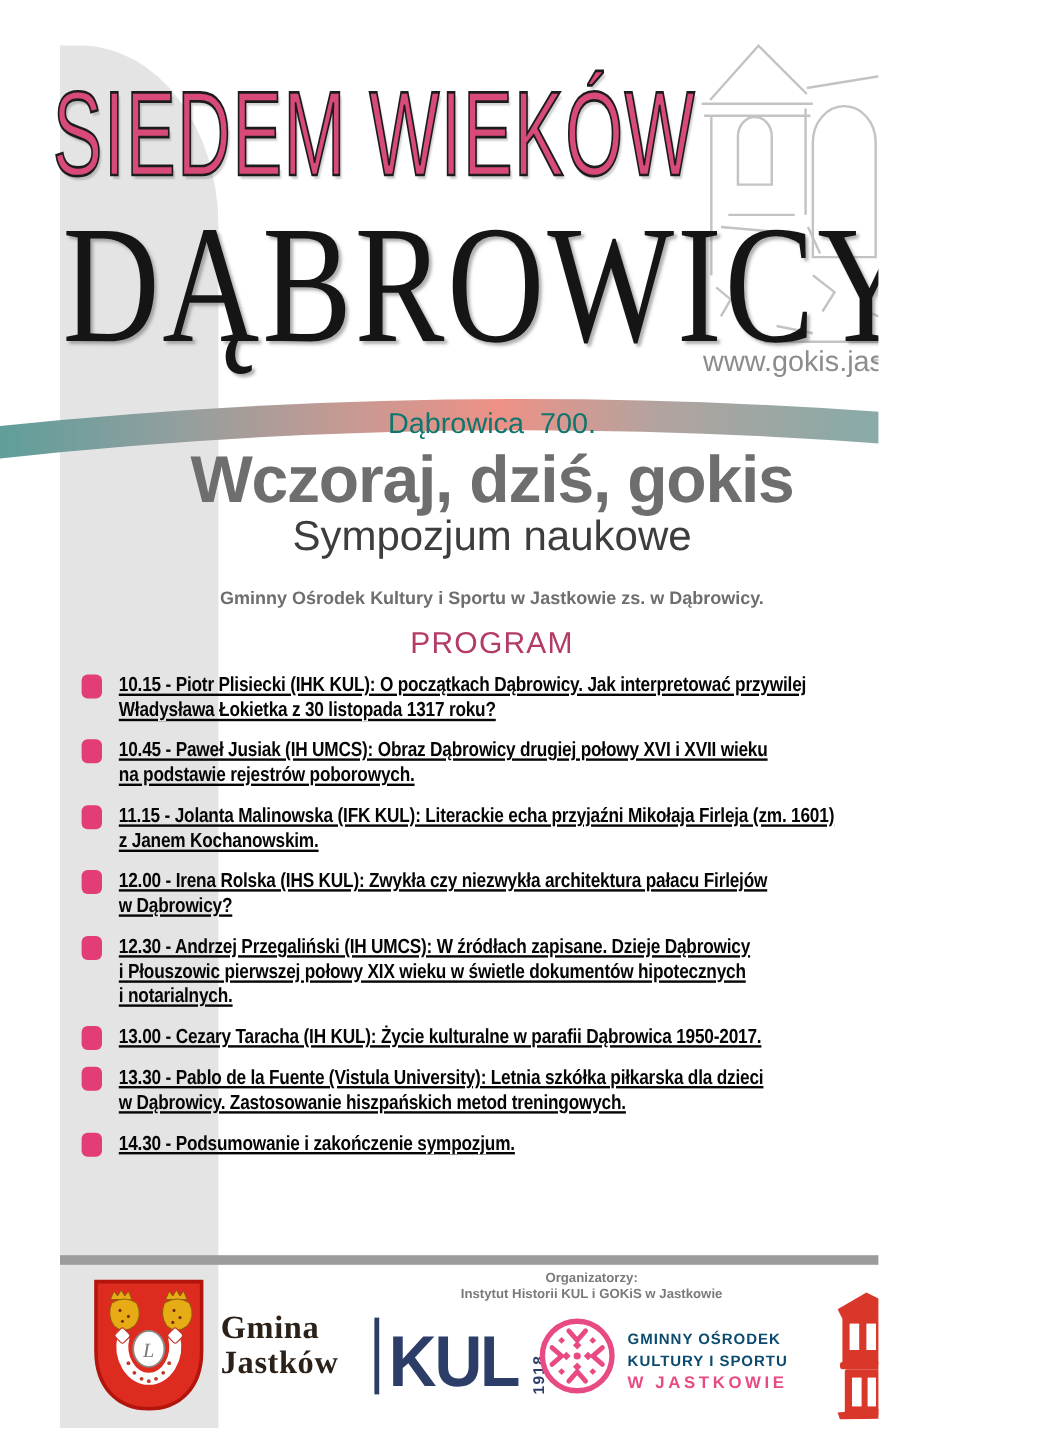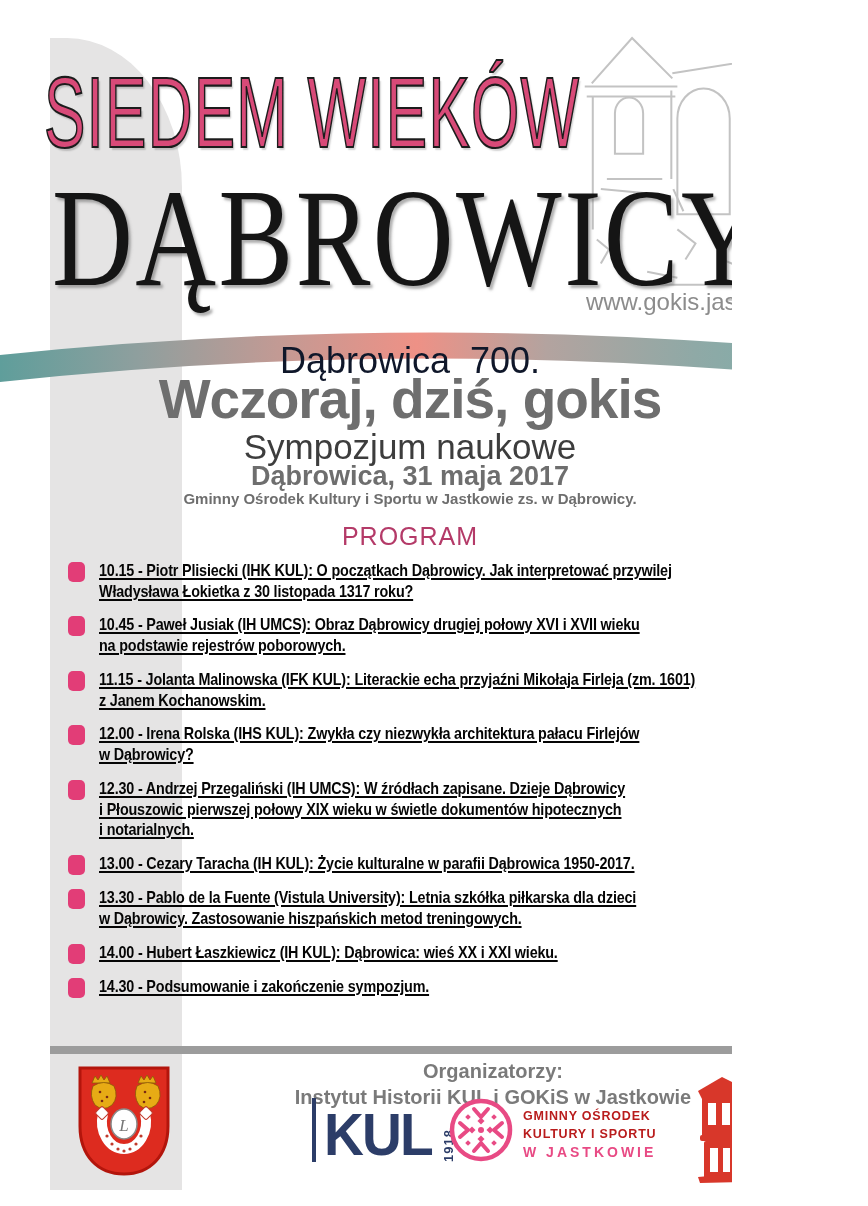--- a/index.html
+++ b/index.html
@@ -19,52 +19,52 @@
     -webkit-text-stroke:2.2px #1c1c1c;transform:scaleX(0.62);transform-origin:0 0;
     text-shadow:3px 3px 2px rgba(0,0,0,0.18);white-space:nowrap;}
   .title-dark{position:absolute;left:52px;top:168px;z-index:3;
     font-family:"Liberation Serif",serif;font-size:140px;line-height:1;color:#151515;
     letter-spacing:3px;transform:scaleX(0.80);transform-origin:0 0;white-space:nowrap;
     text-shadow:3px 3px 3px rgba(110,110,110,0.55);}
   .website{position:absolute;left:560px;top:288px;width:250px;z-index:3;
     font-size:24px;color:#8c8c8c;text-align:right;}
   
   .center-line{position:absolute;left:0;width:820px;text-align:center;z-index:3;}
-  .h-sub1{top:340px;font-size:36px;color:#0f172a;white-space:pre;}
+  .h-sub1{top:340px;font-size:24px;color:#0f766e;white-space:pre;}
   .h-main{top:367px;font-size:55px;font-weight:bold;color:#6e6e6e;letter-spacing:-1px;}
   .h-sub2{top:427px;font-size:35px;color:#3d3d3d;}
   .h-date{top:461px;font-size:27px;font-weight:bold;color:#6e6e6e;}
   .h-venue{top:490px;font-size:15px;font-weight:bold;color:#6e6e6e;}
   .h-program{top:522px;font-size:25px;color:#b43a68;letter-spacing:1px;}
   
   .program-list{position:absolute;left:68px;top:561px;width:800px;z-index:3;}
   .program-item{display:flex;margin-bottom:13px;}
   .bullet{flex:0 0 17px;width:17px;height:20px;border-radius:5px;background:#e23d77;
           margin-right:14px;margin-top:1px;}
   .item-text{font-weight:bold;font-size:17px;line-height:1.22;color:#050505;
     white-space:pre-line;text-decoration:underline;text-decoration-thickness:1.5px;
     text-underline-offset:2px;letter-spacing:-0.2px;width:792px;
     transform:scaleX(0.845);transform-origin:0 0;}
   
   .footer-bar{position:absolute;left:50px;top:1046px;width:762px;height:8px;background:#9c9c9c;z-index:3;}
   .organizers{position:absolute;left:130px;top:1058px;width:726px;text-align:center;z-index:3;
-    font-size:20px;font-weight:bold;color:#7a7a7a;line-height:1.3;}
+    font-size:11px;font-weight:bold;color:#7a7a7a;line-height:1.3;}
   .crest{position:absolute;left:76px;top:1064px;z-index:3;}
   .gmina-name{position:absolute;left:184px;top:1092px;z-index:3;
     font-family:"Liberation Serif",serif;font-weight:bold;font-size:27px;line-height:1.08;
     color:#2b2119;letter-spacing:0.5px;}
   .kul-logo{position:absolute;left:312px;top:1096px;z-index:3;display:flex;align-items:flex-end;}
   .kul-bar{width:4px;height:64px;background:#2c3d68;margin:2px 8px 0 0;}
   .kul-text{font-size:60px;line-height:0.92;font-weight:bold;color:#2c3d68;letter-spacing:-2px;
     transform:scaleX(0.92);transform-origin:0 0;}
   .kul-year{writing-mode:vertical-rl;transform:rotate(180deg);font-size:13px;font-weight:bold;
     color:#2c3d68;letter-spacing:1px;height:46px;margin-left:0px;margin-top:2px;}
   .gokis-emblem{position:absolute;left:448px;top:1097px;z-index:3;}
   .gokis-text{position:absolute;left:523px;top:1107px;z-index:3;font-weight:bold;}
-  .gokis-l1,.gokis-l2{font-size:12.5px;color:#b91c1c;letter-spacing:0.8px;line-height:18px;}
+  .gokis-l1,.gokis-l2{font-size:12.5px;color:#0c4a6e;letter-spacing:0.8px;line-height:18px;}
   .gokis-l3{font-size:14px;color:#e84a84;letter-spacing:3px;line-height:18px;}
   .tower{position:absolute;left:692px;top:1075px;z-index:3;}
   .anniv-text{position:absolute;left:750px;top:1086px;z-index:3;white-space:nowrap;}
   .anniv-years{font-size:23px;font-weight:bold;color:#d8372a;transform:scaleX(0.68);
     transform-origin:0 0;line-height:1;}
   .anniv-place{font-size:14px;font-weight:bold;color:#1f1f1f;transform:scaleX(0.85);
     transform-origin:0 0;margin-top:7px;line-height:1;letter-spacing:0.5px;}
   .anniv-lat{font-size:25px;font-weight:bold;color:#3e3e3e;transform:scaleX(0.78);
     transform-origin:0 0;margin-top:5px;line-height:1;}
   .anniv-lat .tri{color:#c43a2c;font-size:22px;}
@@ -109,21 +109,20 @@
     <path d="M0,55 Q434,10 868,55 L868,82 Q434,35 0,82 Z" fill="url(#wg)"></path>
   </svg>
 
   <div class="title-pink">SIEDEM WIEKÓW</div>
   <div class="title-dark">DĄBROWICY</div>
   <div class="website">www.gokis.jastkow.pl</div>
 
   <div class="center-line h-sub1">Dąbrowica  700.</div>
   <div class="center-line h-main">Wczoraj, dziś, gokis</div>
   <div class="center-line h-sub2">Sympozjum naukowe</div>
-  <div class="center-line h-date">Dąbrowica, 31 maja 2017</div>
   <div class="center-line h-venue">Gminny Ośrodek Kultury i Sportu w Jastkowie zs. w Dąbrowicy.</div>
   <div class="center-line h-program">PROGRAM</div>
 
   <div class="program-list">
     <div class="program-item">
       <div class="bullet"></div>
       <div class="item-text">10.15 - Piotr Plisiecki (IHK KUL): O początkach Dąbrowicy. Jak interpretować przywilej
 Władysława Łokietka z 30 listopada 1317 roku?</div>
     </div>
     <div class="program-item">
@@ -148,24 +147,20 @@
 i notarialnych.</div>
     </div>
     <div class="program-item">
       <div class="bullet"></div>
       <div class="item-text">13.00 - Cezary Taracha (IH KUL): Życie kulturalne w parafii Dąbrowica 1950-2017.</div>
     </div>
     <div class="program-item">
       <div class="bullet"></div>
       <div class="item-text">13.30 - Pablo de la Fuente (Vistula University): Letnia szkółka piłkarska dla dzieci
 w Dąbrowicy. Zastosowanie hiszpańskich metod treningowych.</div>
-    </div>
-    <div class="program-item">
-      <div class="bullet"></div>
-      <div class="item-text">14.00 - Hubert Łaszkiewicz (IH KUL): Dąbrowica: wieś XX i XXI wieku.</div>
     </div>
     <div class="program-item">
       <div class="bullet"></div>
       <div class="item-text">14.30 - Podsumowanie i zakończenie sympozjum.</div>
     </div>
   </div>
 
   <div class="footer-bar"></div>
 
   <div class="organizers">
@@ -200,20 +195,24 @@
       <circle cx="42" cy="85" r="1.6"></circle>
         <circle cx="48" cy="87" r="1.6"></circle>
       <circle cx="54" cy="85" r="1.6"></circle>
         <circle cx="60" cy="80" r="1.6"></circle>
       <circle cx="65" cy="72" r="1.6"></circle>
     </g>
     <ellipse cx="48" cy="60" rx="13" ry="15" fill="#ffffff" stroke="#8a8a8a" stroke-width="1.5"></ellipse>
     <text x="48" y="67" text-anchor="middle" font-family="Liberation Serif, serif" font-style="italic" font-size="17" fill="#777777">L</text>
   </svg>
 
+  <div class="gmina-name">
+    <div>Gmina</div>
+    <div>Jastków</div>
+  </div>
 
   <div class="kul-logo">
     <div class="kul-bar"></div>
     <div class="kul-text">KUL</div>
     <div class="kul-year">1918</div>
   </div>
 
   <svg class="gokis-emblem" width="66" height="66" viewBox="0 0 66 66">
     <circle cx="33" cy="33" r="29" fill="#ffffff" stroke="#e84a84" stroke-width="4.5"></circle>
     <g stroke="#e84a84" stroke-width="4" fill="none" stroke-linecap="round">

